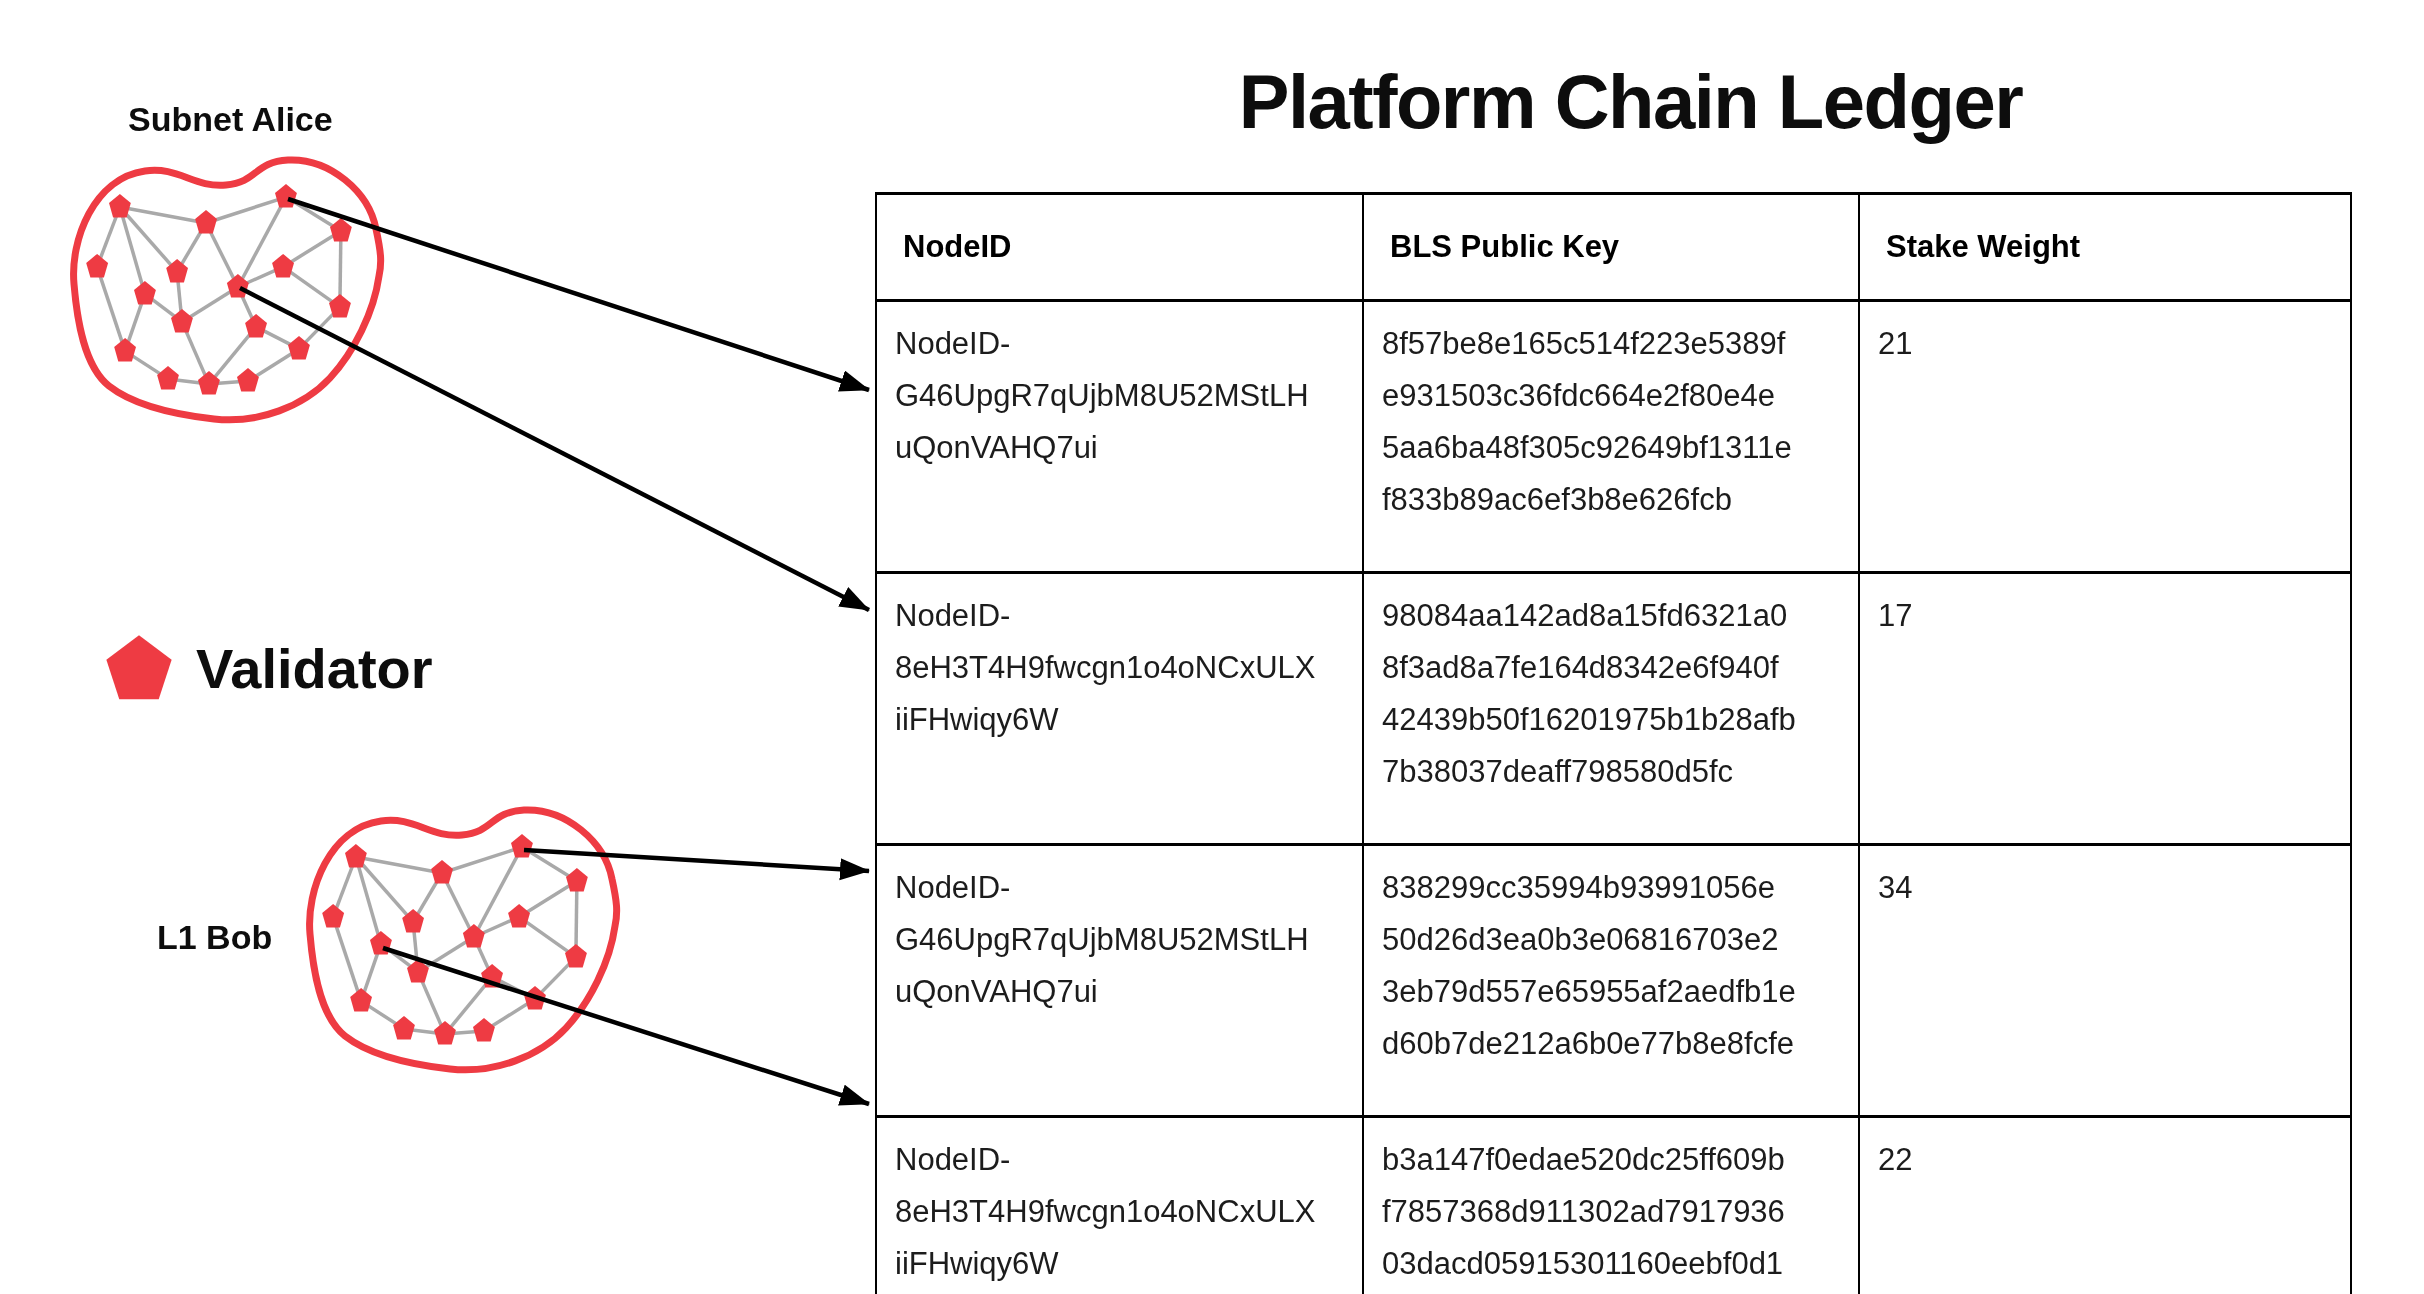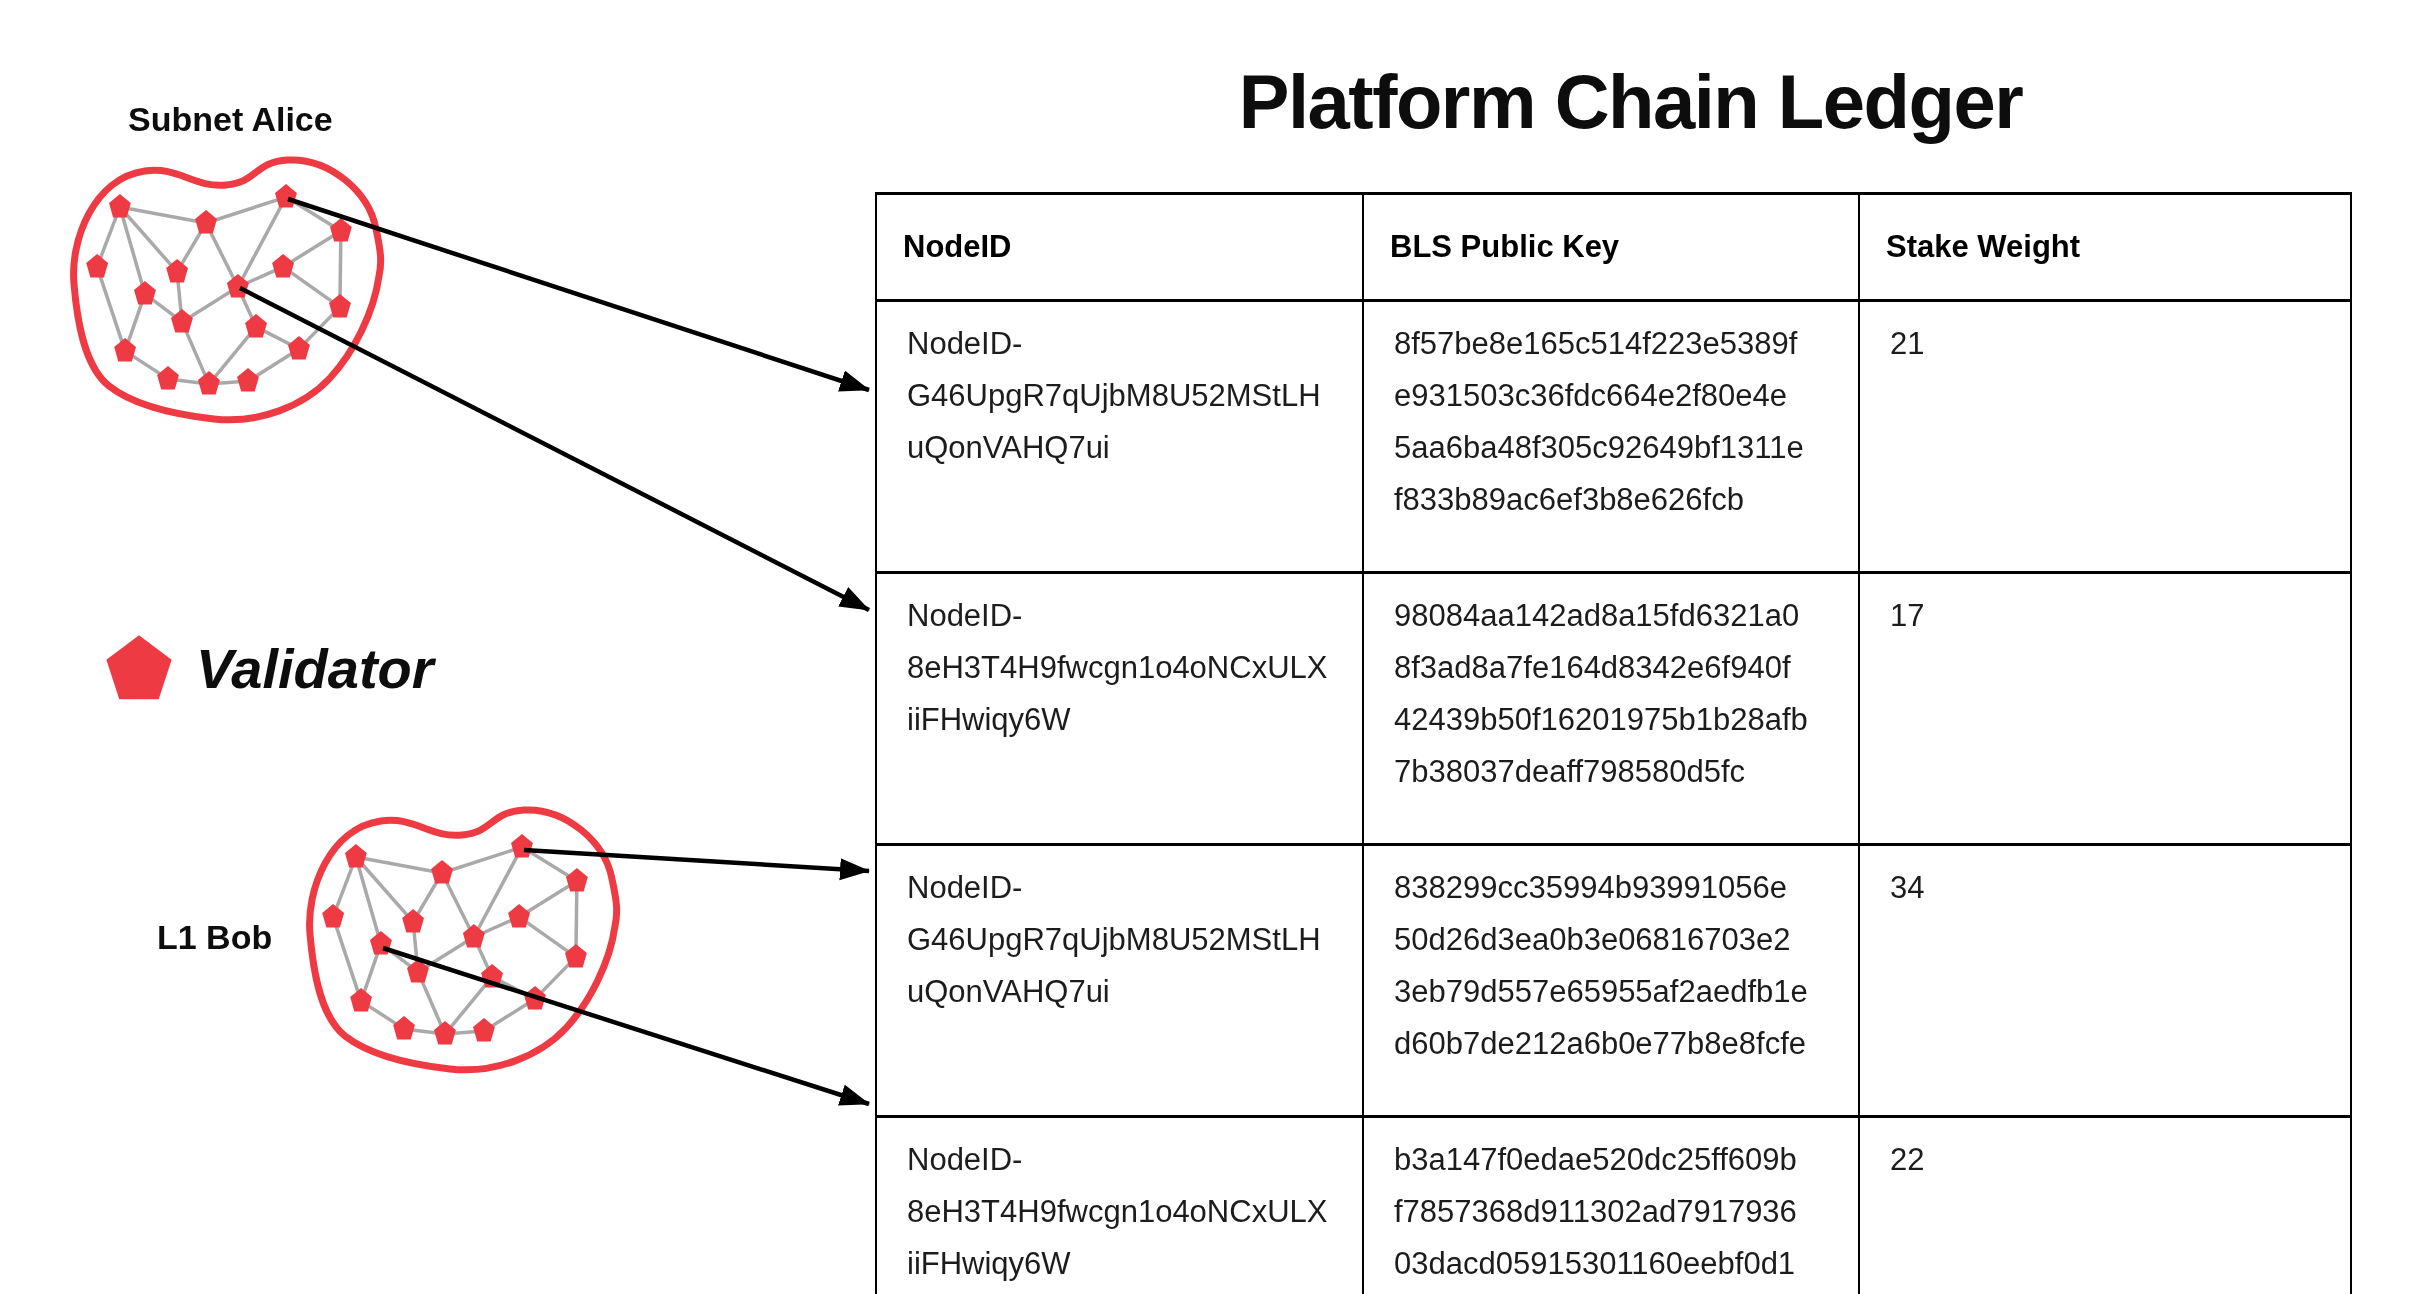--- a/index.html
+++ b/index.html
@@ -7,21 +7,21 @@
     width:2424px; height:1294px; position:relative; overflow:hidden;
     font-family:"Liberation Sans", sans-serif; color:#111;
   }
   .page-title {
     position:absolute; left:893px; top:58px; width:1475px;
     text-align:center; font-size:76px; font-weight:700; letter-spacing:-1.5px; color:#0d0d0d;
   }
   .cluster-label { position:absolute; font-size:34px; font-weight:700; color:#0d0d0d; }
   .label-alice { left:128px; top:100px; }
   .label-bob   { left:157px; top:918px; }
-  .legend { position:absolute; left:104px; top:634px; display:flex; align-items:center; gap:22px;font-style:italic; }
+  .legend { position:absolute; left:104px; top:634px; display:flex; align-items:center; gap:22px; }
   .legend-text { font-size:56px; font-weight:700; color:#0d0d0d; }
   .blob-svg { position:absolute; width:325px; height:275px; overflow:visible; }
   .blob-alice { left:64px;  top:152px; }
   .blob-bob   { left:300px; top:802px; }
   .blob-path { fill:none; stroke:#ee3b43; stroke-width:7px; stroke-linejoin:round; stroke-linecap:round; }
   .net-edge { stroke:#a9a9a9; stroke-width:3.5px; }
   .net-node { fill:#ee3b43; }
   .arrows-layer { position:absolute; left:0; top:0; width:2424px; height:1294px; pointer-events:none; }
   .arrow-line { stroke:#000; stroke-width:4.5px; }
 
@@ -32,21 +32,21 @@
   table.ledger th, table.ledger td {
     border-left:2px solid #000; border-right:2px solid #000;
     border-top:3px solid #000; border-bottom:3px solid #000;
   }
   table.ledger th {
     height:84px; font-size:31px; font-weight:700; text-align:left;
     padding:10px 26px; vertical-align:middle; color:#000;
   }
   table.ledger th.center { text-align:left; }
   table.ledger td {
-    height:237px; vertical-align:top; padding:16px 30px;
+    height:237px; vertical-align:top; padding:16px 18px;
     font-size:31px; line-height:52px; color:#1c1c1c; font-weight:400;
     white-space:pre-line; overflow:hidden;
   }
 </style>
 </head>
 <body>
 
 <div class="page-title">Platform Chain Ledger</div>
 
 <div class="cluster-label label-alice">Subnet Alice</div>

